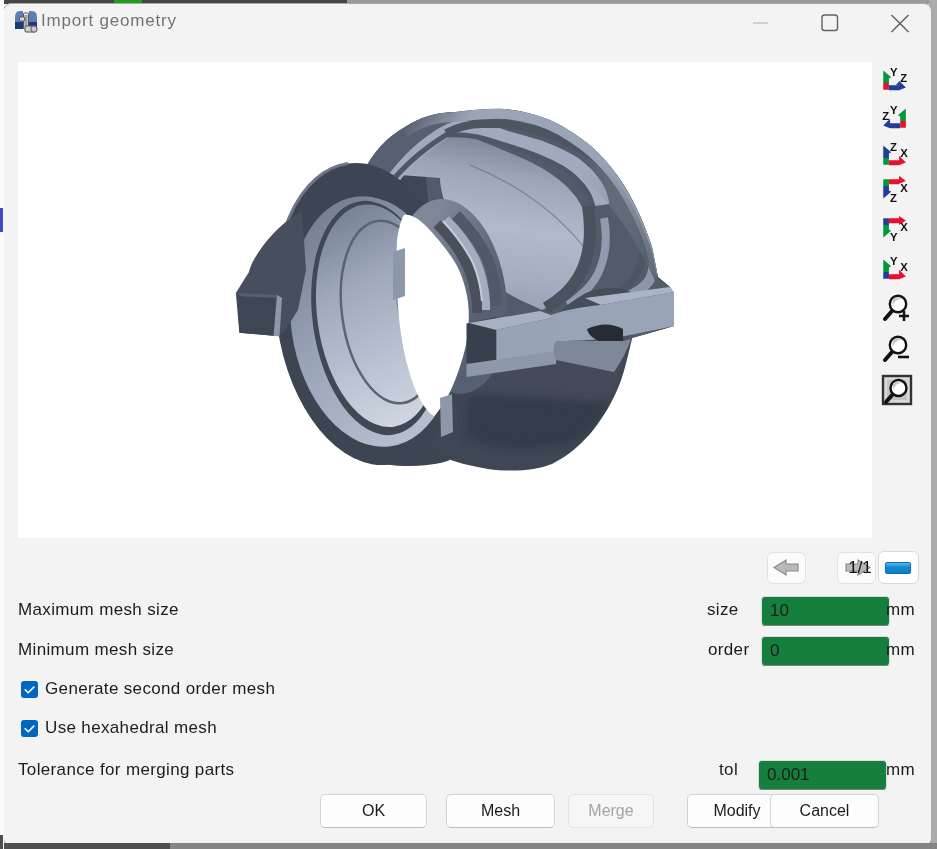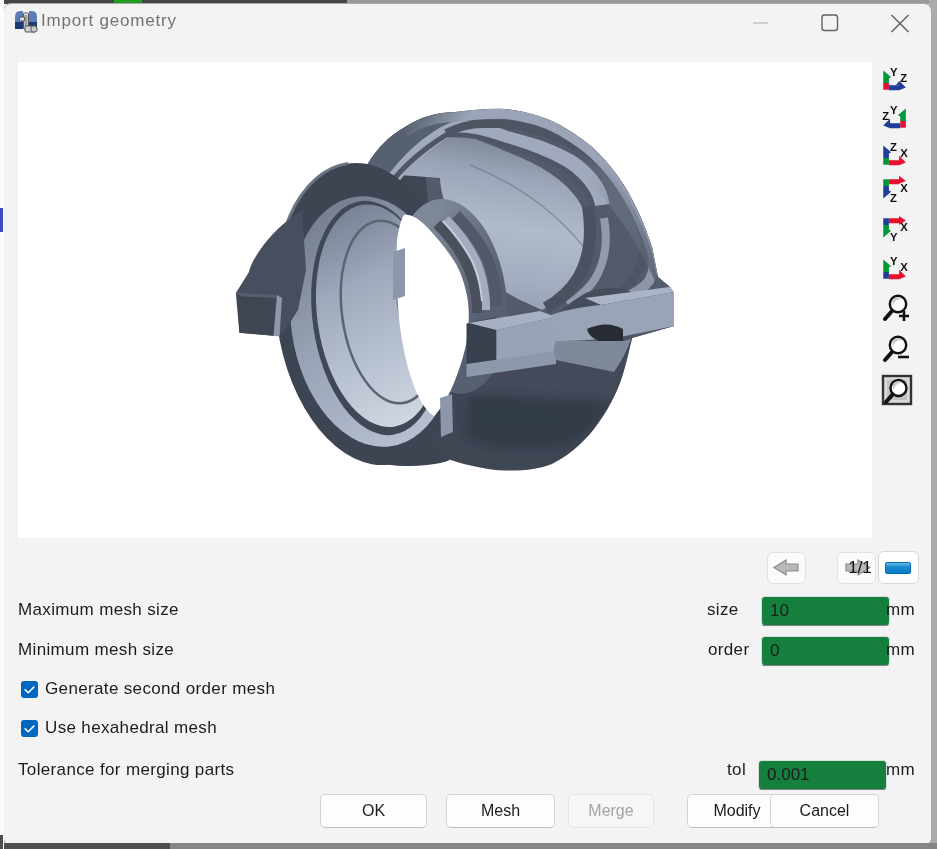--- a/index.html
+++ b/index.html
@@ -396,21 +396,21 @@
   </svg>
   <div class="lbl" style="left:45px;top:679px;">Generate second order mesh</div>
 
   <div class="chk" style="top:720px;"></div>
   <svg class="abs" style="left:21px;top:720px" width="17" height="17" viewBox="0 0 17 17">
     <path d="M4.2 8.7 L7.2 11.7 L12.8 6.1" fill="none" stroke="#ffffff" stroke-width="1.6" stroke-linecap="round" stroke-linejoin="round"></path>
   </svg>
   <div class="lbl" style="left:45px;top:718px;">Use hexahedral mesh</div>
 
   <div class="lbl" style="left:18px;top:760px;">Tolerance for merging parts</div>
-  <div class="lbl" style="left:719px;top:760px;margin-left:8px;">tol</div>
+  <div class="lbl" style="left:719px;top:760px;">tol</div>
   <div class="field" style="left:758px;top:760px;">0.001</div>
   <div class="lbl" style="left:886px;top:760px;">mm</div>
 
   <div class="btn" style="left:320px;width:107px;">OK</div>
   <div class="btn" style="left:446px;width:109px;">Mesh</div>
   <div class="btn" style="left:568px;width:86px;background:#f6f6f6;border-color:#e4e4e4;color:#a4a4a4;">Merge</div>
   <div class="btn" style="left:687px;width:100px;">Modify</div>
   <div class="btn" style="left:770px;width:109px;">Cancel</div>
 
 </body></html>

